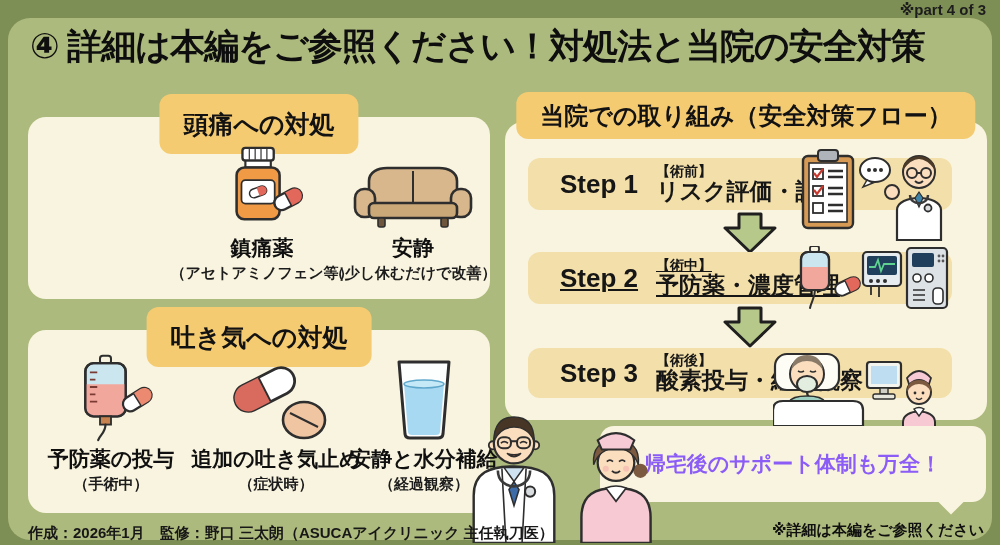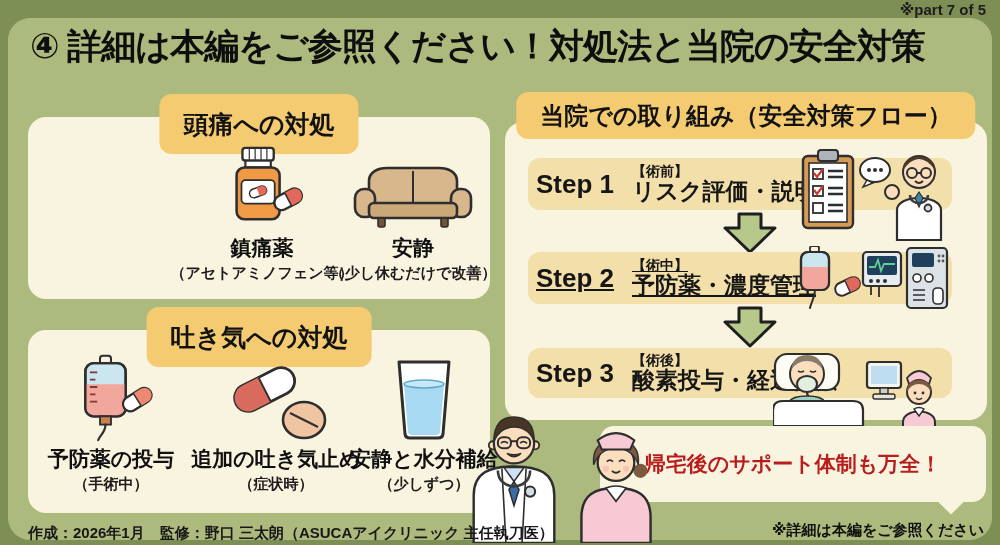--- a/index.html
+++ b/index.html
@@ -43,21 +43,21 @@
     position:absolute; display:flex; flex-direction:column; align-items:center;
     text-align:center;
   }
   .care-item .icon-box { height:88px; display:flex; align-items:flex-end; justify-content:center; margin-bottom:3px; }
   .care-item .label { font-size:21px; font-weight:900; white-space:nowrap; color:#101010; }
   .care-item .sub   { font-size:15px; font-weight:700; white-space:nowrap; margin-top:2px; color:#1c1c1c; }
 
   .step-row {
     position:absolute; left:23px; width:424px; height:52px;
     background:#F3DFA9; border-radius:12px;
-    display:flex; align-items:center; padding-left:8px;
+    display:flex; align-items:center; padding-left:32px;
   }
   .row-1 { top:36px; }
   .row-2 { top:130px;text-decoration:underline; }
   .row-3 { top:226px; height:50px; }
   .step-num { font-size:26px; font-weight:900; width:96px; white-space:nowrap; }
   .step-text { display:flex; flex-direction:column; line-height:1.1; }
   .step-phase { font-size:14px; font-weight:900; }
   .step-action { font-size:23px; font-weight:900; white-space:nowrap; }
   .flow-arrow { position:absolute; left:216px; width:58px; height:42px; }
   .a-1 { top:90px; } .a-2 { top:184px; }
@@ -68,41 +68,41 @@
 
   .support-bubble {
     position:absolute; left:600px; top:426px; width:386px; height:76px;
     background:#F9F4DF; border-radius:14px;
     display:flex; align-items:center; justify-content:center;
   }
   .support-bubble .tail {
     position:absolute; right:24px; bottom:-8px; width:22px; height:22px;
     background:#F9F4DF; transform:rotate(45deg);
   }
-  .support-text { position:relative; font-size:21px; font-weight:900; white-space:nowrap; color:#b91c1c; }
+  .support-text { position:relative; font-size:21px; font-weight:900; white-space:nowrap; color:#8b5cf6; }
 
   .figure { position:absolute; }
   .doctor-figure { left:459px; top:411px; }
   .nurse-figure  { left:565px; top:424px; }
 
   .footer-left {
     position:absolute; left:28px; top:524px;
     font-size:15px; font-weight:800; white-space:nowrap; color:#171717;
   }
   .footer-right {
     position:absolute; right:16px; top:521px;
     font-size:15px; font-weight:900; white-space:nowrap; color:#0f0f0f;
   }
 </style>
 </head>
 <body>
 
 <div class="canvas"></div>
 
-<div class="part-label">※part 7 of 5</div>
+<div class="part-label">※part 4 of 3</div>
 <h1 class="page-title">④ 詳細は本編をご参照ください！対処法と当院の安全対策</h1>
 
 <section class="panel p-headache">
   <div class="badge">頭痛への対処</div>
 
 
   <div class="care-item" style="left:158px; top:26px; width:152px;">
     <div class="icon-box">
       <svg width="98" height="86" viewBox="0 0 100 88">
         <rect x="30" y="3" width="32" height="13" rx="3" fill="#FFFFFF" stroke="#2E2E2E" stroke-width="2.4"></rect>
@@ -184,21 +184,21 @@
 
   <div class="care-item" style="left:334px; top:24px; width:124px;">
     <div class="icon-box">
       <svg width="74" height="84" viewBox="0 0 74 84">
         <path d="M12,4 H62 L56,76 Q55.5,80 51,80 H23 Q18.5,80 18,76 Z" fill="#FDFEFE" stroke="#2E2E2E" stroke-width="3" stroke-linejoin="round"></path>
         <path d="M17,26 H57 L53,74 Q52.7,77 49,77 H25 Q21.3,77 21,74 Z" fill="#A8D9F2"></path>
         <ellipse cx="37" cy="26" rx="20" ry="4" fill="#C6E9F8" stroke="#5FA8CC" stroke-width="1.5"></ellipse>
       </svg>
     </div>
     <div class="label">安静と水分補給</div>
-    <div class="sub">（少しずつ）</div>
+    <div class="sub">（経過観察）</div>
   </div>
 </section>
 
 <section class="panel p-flow">
   <div class="badge">当院での取り組み（安全対策フロー）</div>
 
   <div class="step-row row-1">
     <span class="step-num">Step 1</span>
     <span class="step-text">
       <span class="step-phase">【術前】</span>

